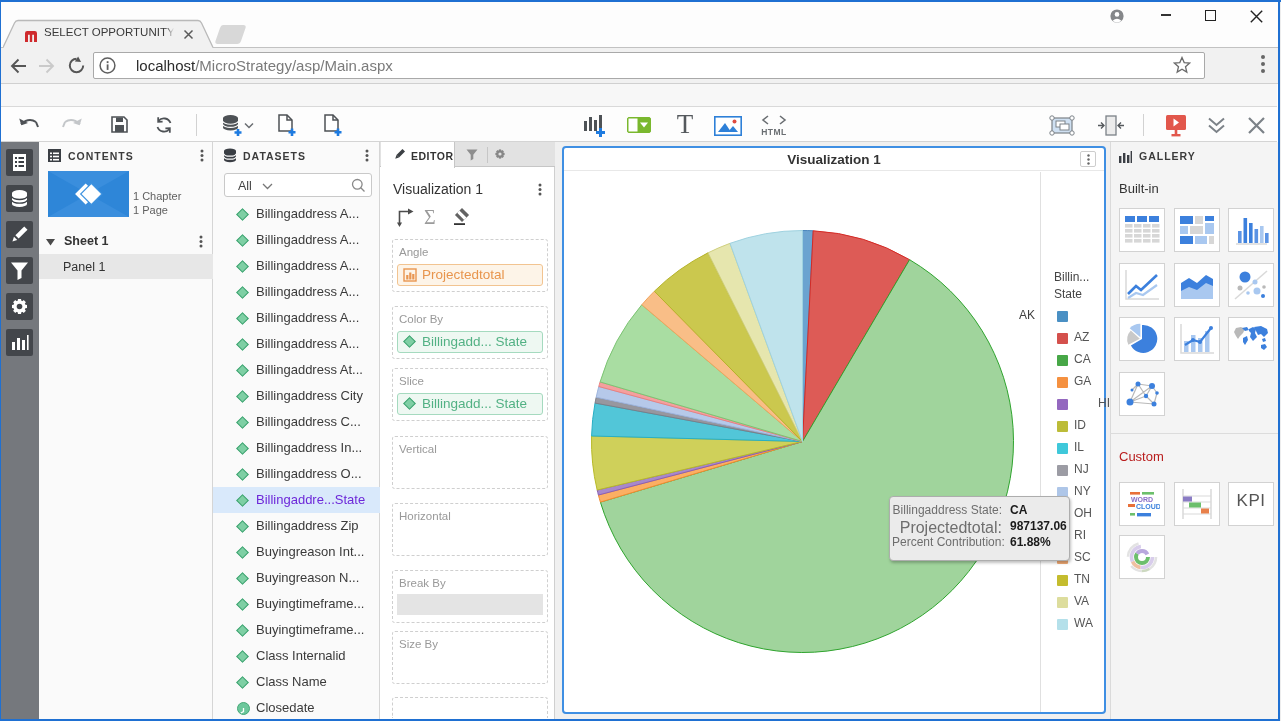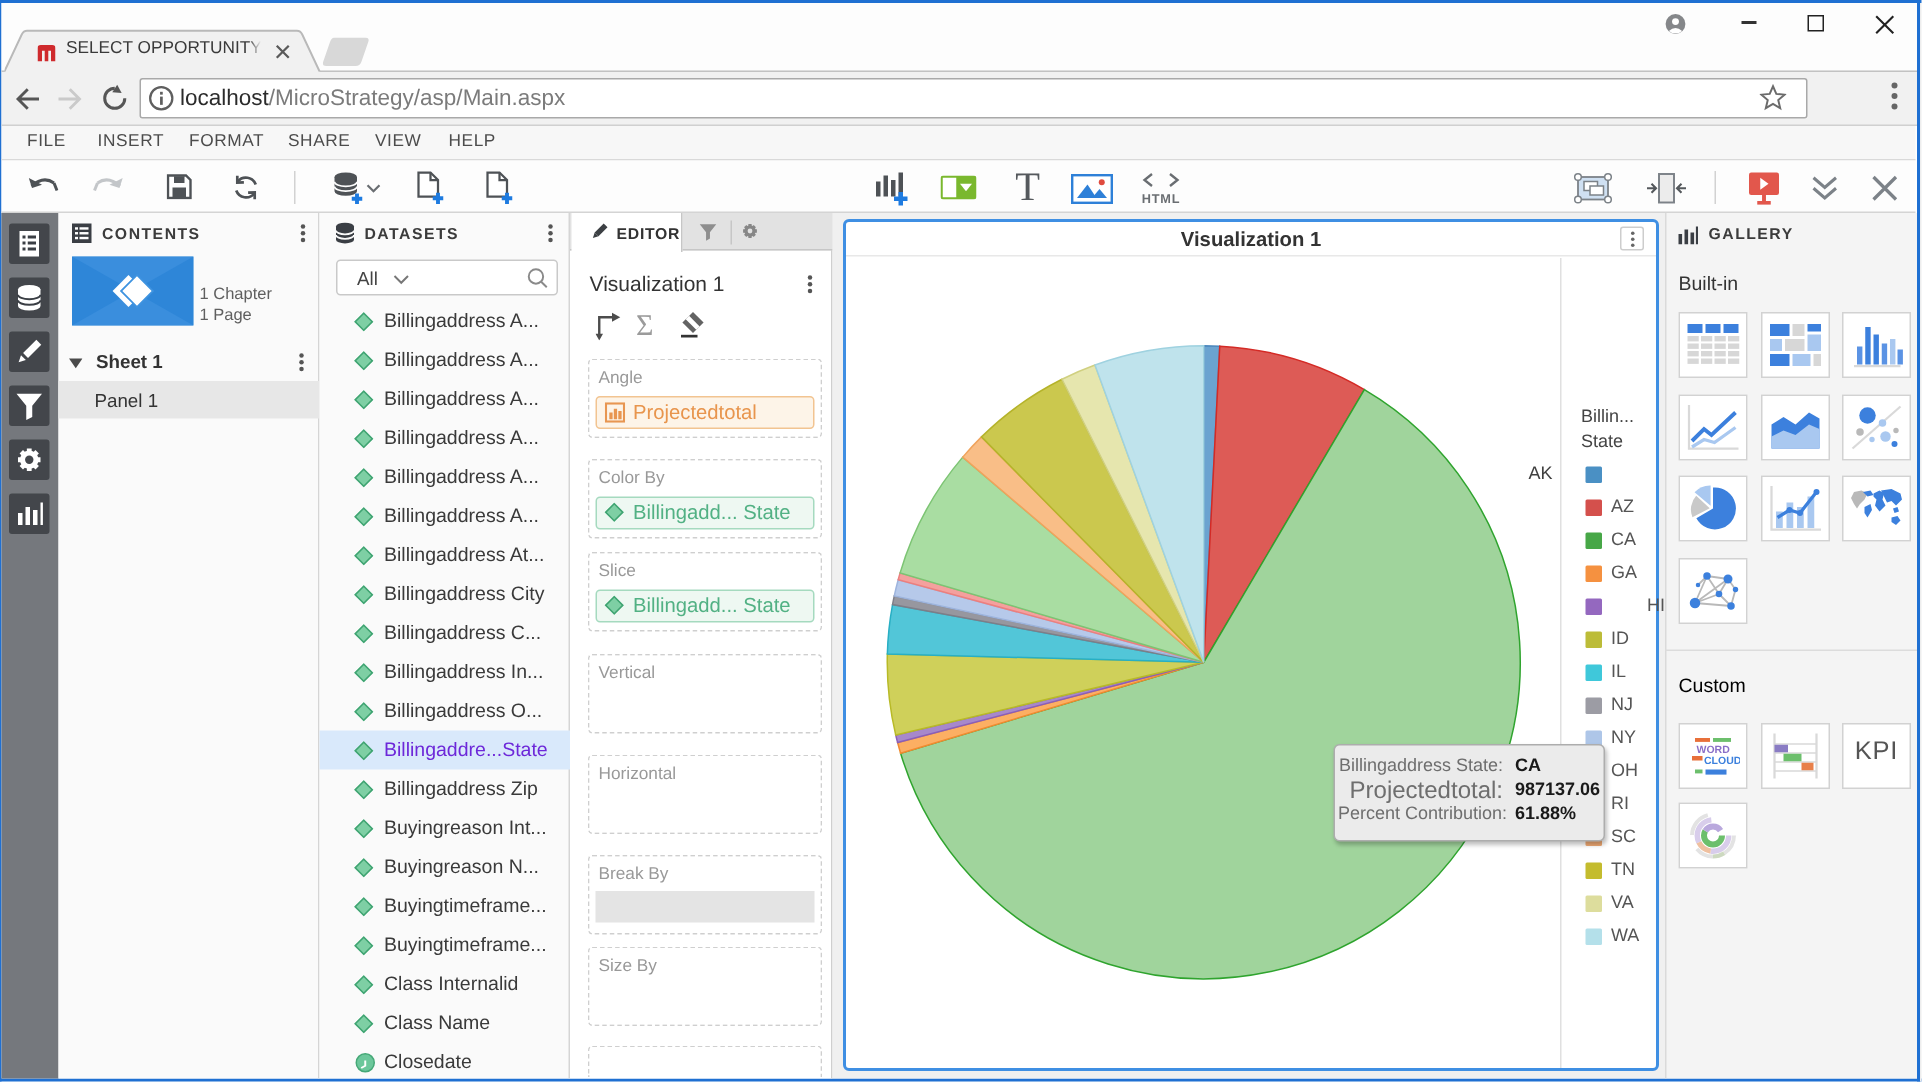--- a/index.html
+++ b/index.html
@@ -61,39 +61,31 @@
  <path d="M16.2,9.5 A6.7,6.7 0 1 1 9.5,2.8 L9.5,2.8" fill="none" stroke="#565656" stroke-width="2.0"></path>
  <path d="M9.5,0 L9.5,6 L15,3 Z" fill="#565656" transform="rotate(33 9.5 3)"></path>
 </svg>
 
 <div class="abs" style="left:93px;top:52px;width:1112px;height:27px;background:#fff;border:1px solid #a9a9a9;border-radius:2px;"></div>
 <svg class="abs" style="left:99px;top:57px;" width="17" height="17" viewBox="0 0 17 17">
  <circle cx="8.5" cy="8.5" r="7.4" fill="none" stroke="#5f5f5f" stroke-width="1.5"></circle>
  <rect x="7.7" y="4.2" width="1.8" height="1.9" fill="#5f5f5f"></rect>
       <rect x="7.7" y="7.4" width="1.8" height="5.5" fill="#5f5f5f"></rect>
 </svg>
-<div class="abs" style="left:120px;top:57px;height:20px;font-size:15px;color:#7b7b7b;white-space:nowrap;"><span style="color:#2b2b2b;">localhost</span>/MicroStrategy/asp/Main.aspx</div>
+<div class="abs" style="left:136px;top:57px;height:20px;font-size:15px;color:#7b7b7b;white-space:nowrap;"><span style="color:#2b2b2b;">localhost</span>/MicroStrategy/asp/Main.aspx</div>
 <svg class="abs" style="left:1173px;top:56px;" width="18" height="18" viewBox="0 0 18 18">
  <path d="M9,1.5 L11.2,6.6 L16.7,7.1 L12.5,10.7 L13.8,16.1 L9,13.2 L4.2,16.1 L5.5,10.7 L1.3,7.1 L6.8,6.6 Z" fill="none" stroke="#6b6b6b" stroke-width="1.3"></path>
 </svg>
 <div class="abs" style="left:1261px;top:55px;width:4px;height:20px;">
  <div style="width:4px;height:4px;border-radius:50%;background:#666;margin-bottom:3px;"></div>
  <div style="width:4px;height:4px;border-radius:50%;background:#666;margin-bottom:3px;"></div>
  <div style="width:4px;height:4px;border-radius:50%;background:#666;"></div>
 </div>
 
 <div class="abs" style="left:1px;top:84px;width:1276px;height:23px;background:#f7f7f7;border-bottom:1px solid #d9d9d9;"></div>
-<div class="abs" style="left:0;top:88px;width:400px;height:14px;font-size:11.5px;color:#4c4c4c;letter-spacing:0.4px;">
- <span class="abs" style="left:18px;">FILE</span>
- <span class="abs" style="left:65px;">INSERT</span>
- <span class="abs" style="left:126px;">FORMAT</span>
- <span class="abs" style="left:192px;">SHARE</span>
- <span class="abs" style="left:250px;">VIEW</span>
- <span class="abs" style="left:299px;">HELP</span>
-</div>
 
 <div class="abs" style="left:1px;top:107px;width:1276px;height:35px;background:#fdfdfd;border-bottom:1px solid #d4d4d4;"></div>
 <div id="toolbar-icons">
 
  <svg class="abs" style="left:19px;top:116px;" width="20" height="18" viewBox="0 0 20 18">
   <path d="M2,8 Q10,1 17,6" fill="none" stroke="#4e5256" stroke-width="2"></path>
   <path d="M2,2 L2,9 L9,9 Z" fill="#4e5256" transform="rotate(-18 3 8)"></path>
   <path d="M17,6 L19,11" stroke="#4e5256" stroke-width="2"></path>
  </svg>
 
@@ -681,18 +673,18 @@
               <circle cx="18" cy="16" r="6" stroke="#6cbf6c" stroke-width="4" stroke-dasharray="22 38"></circle>
               <circle cx="18" cy="16" r="6" stroke="#b9a8dd" stroke-width="4" stroke-dasharray="0 22 12 38"></circle>
               <circle cx="18" cy="16" r="10.5" stroke="#d8cdeb" stroke-width="3.6" stroke-dasharray="18 10 20 40"></circle>
               <circle cx="18" cy="16" r="10.5" stroke="#efc0a0" stroke-width="3.6" stroke-dasharray="0 18 10 60"></circle>
               <circle cx="18" cy="16" r="14" stroke="#e3e3e3" stroke-width="2.6" stroke-dasharray="14 8 12 10 18 30"></circle>
               <circle cx="18" cy="16" r="14" stroke="#cdd9c0" stroke-width="2.6" stroke-dasharray="0 14 8 88"></circle>
             </g>
           </svg></div>
 </div>
  <div class="abs" style="left:1110px;top:433px;width:168px;height:1px;background:#dcdcdc;"></div>
- <div class="abs" style="left:1119px;top:449px;font-size:13px;color:#000000;">Custom</div>
+ <div class="abs" style="left:1119px;top:449px;font-size:13px;color:#b91c1c;">Custom</div>
 </div>
 
 <div class="abs" style="left:1278px;top:2px;width:2px;height:719px;background:#1f70d2;"></div>
 <div class="abs" style="left:1280px;top:2px;width:1px;height:719px;background:#ededed;"></div>
 </div>
 
 </body></html>

